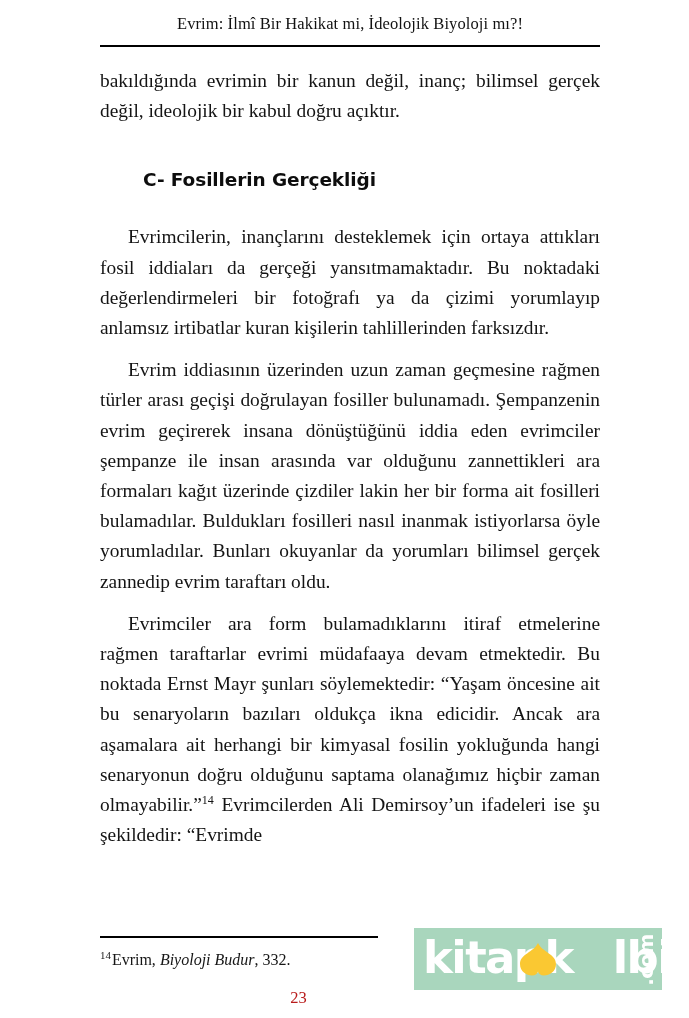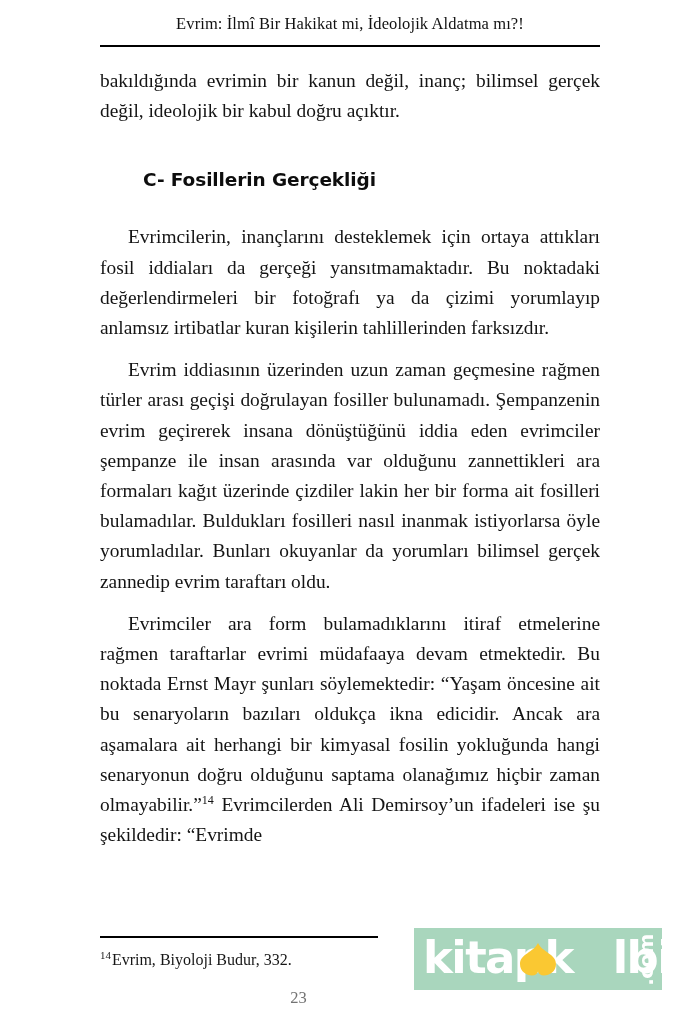--- a/index.html
+++ b/index.html
@@ -108,31 +108,31 @@
     font-size: 16px;
     line-height: 22px;
     color: #161616;
   }
   .footnote sup {
     font-size: 0.68em;
     vertical-align: super;
     line-height: 0;
     margin-right: 1px;
   }
-  .footnote .title { }
+  .footnote .title { font-style: italic; }
 
   
   .page-number {
     position: absolute;
     left: 0;
     top: 988px;
     width: 597px;
     text-align: center;
     font-size: 16.5px;
-    color: #737373;
+    color: #b91c1c;
   }
 
   
   .logo {
     position: absolute;
     left: 414px;
     top: 928px;
     width: 248px;
     height: 62px;
     background: #a9d6bd;
@@ -178,21 +178,21 @@
     color: #ffffff;
     white-space: nowrap;
   }
 </style>
 </head>
 <body>
 
 <div class="page">
 
   <div class="header">
-    <div class="header-title">Evrim: İlmî Bir Hakikat mi, İdeolojik Aldatma mı?!</div>
+    <div class="header-title">Evrim: İlmî Bir Hakikat mi, İdeolojik Biyoloji mı?!</div>
   </div>
   <div class="header-rule"></div>
 
   <div class="content">
 
     <p class="para">bakıldığında evrimin bir kanun değil, inanç; bilimsel gerçek değil, ideolojik bir kabul doğru açıktır.</p>
 
     <div class="space-before-heading"></div>
 
     <h2 class="section-heading">C- Fosillerin Gerçekliği</h2>

